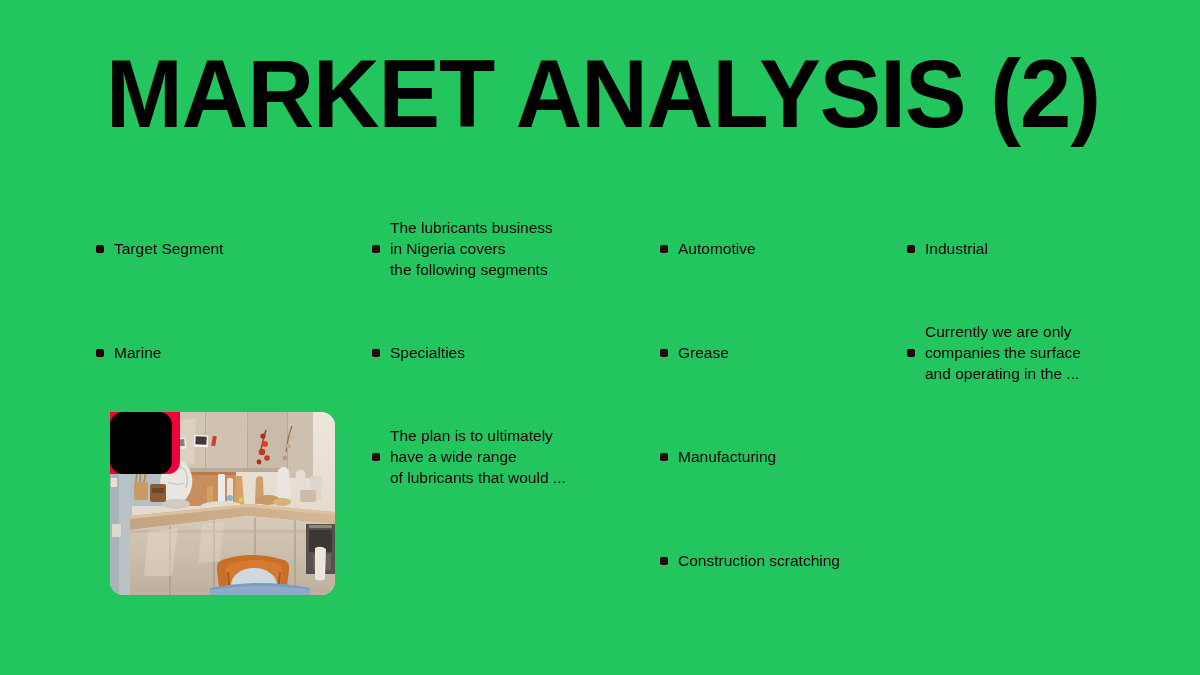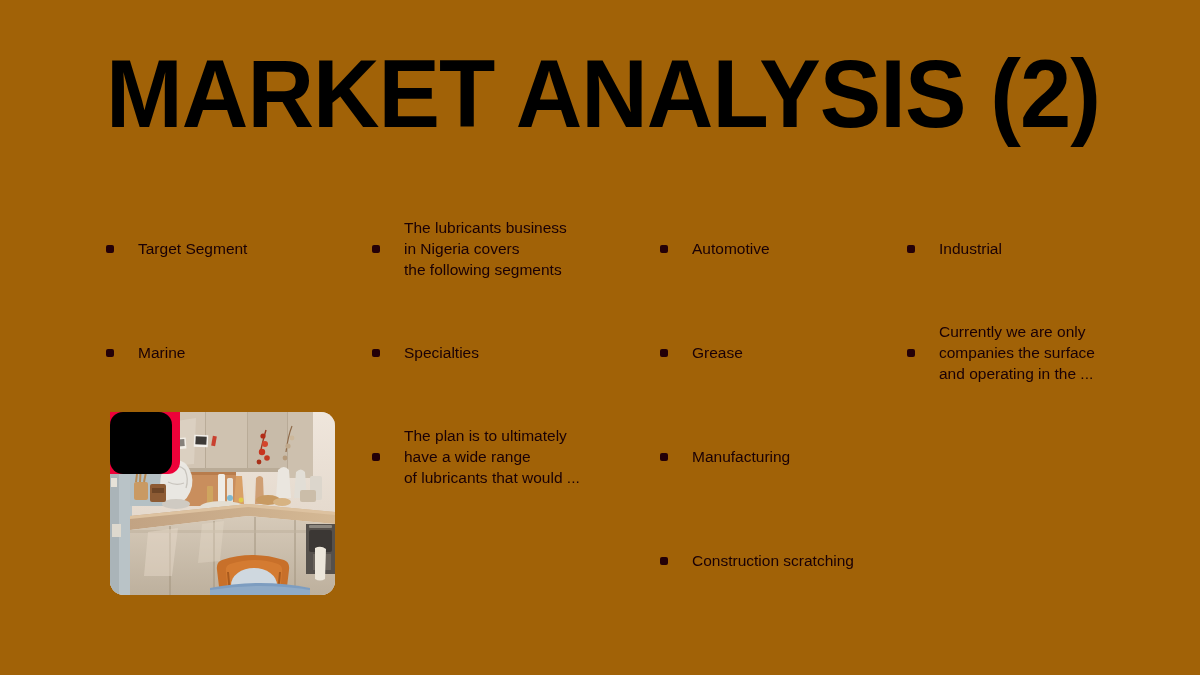--- a/index.html
+++ b/index.html
@@ -5,21 +5,21 @@
   * { margin:0; padding:0; box-sizing:border-box; }
   html, body {
     width:1200px; height:675px;
     overflow:hidden;
     background:#EE0139;
     font-family:"Liberation Sans", sans-serif;
   }
   .slide {
     position:relative;
     width:1200px; height:675px;
-    background:#a16207;
+    background:#22c55e;
   }
 
   
   .slide-title {
     position:absolute;
     left:106px; top:44px;
     width:1040px;
     font-family:"Liberation Sans", sans-serif;
     font-weight:bold;
     font-size:96px;
@@ -39,24 +39,24 @@
   }
   .grid-row {
     position:relative;
     width:1200px;
     height:104px;
   }
   .cell {
     position:absolute;
     display:flex;
     align-items:center;
-    gap:24px;
+    gap:10px;
     height:104px;
   }
-  .cell.col1 { left:106px;  width:250px; }
+  .cell.col1 { left:96px;  width:250px; }
   .cell.col2 { left:372px;  width:260px; }
   .cell.col3 { left:660px;  width:262px; }
   .cell.col4 { left:907px;  width:256px; }
 
   .bullet {
     flex:0 0 auto;
     width:8px; height:8px;
     border-radius:2px;
     background:#240008;
     margin-top:1px;

